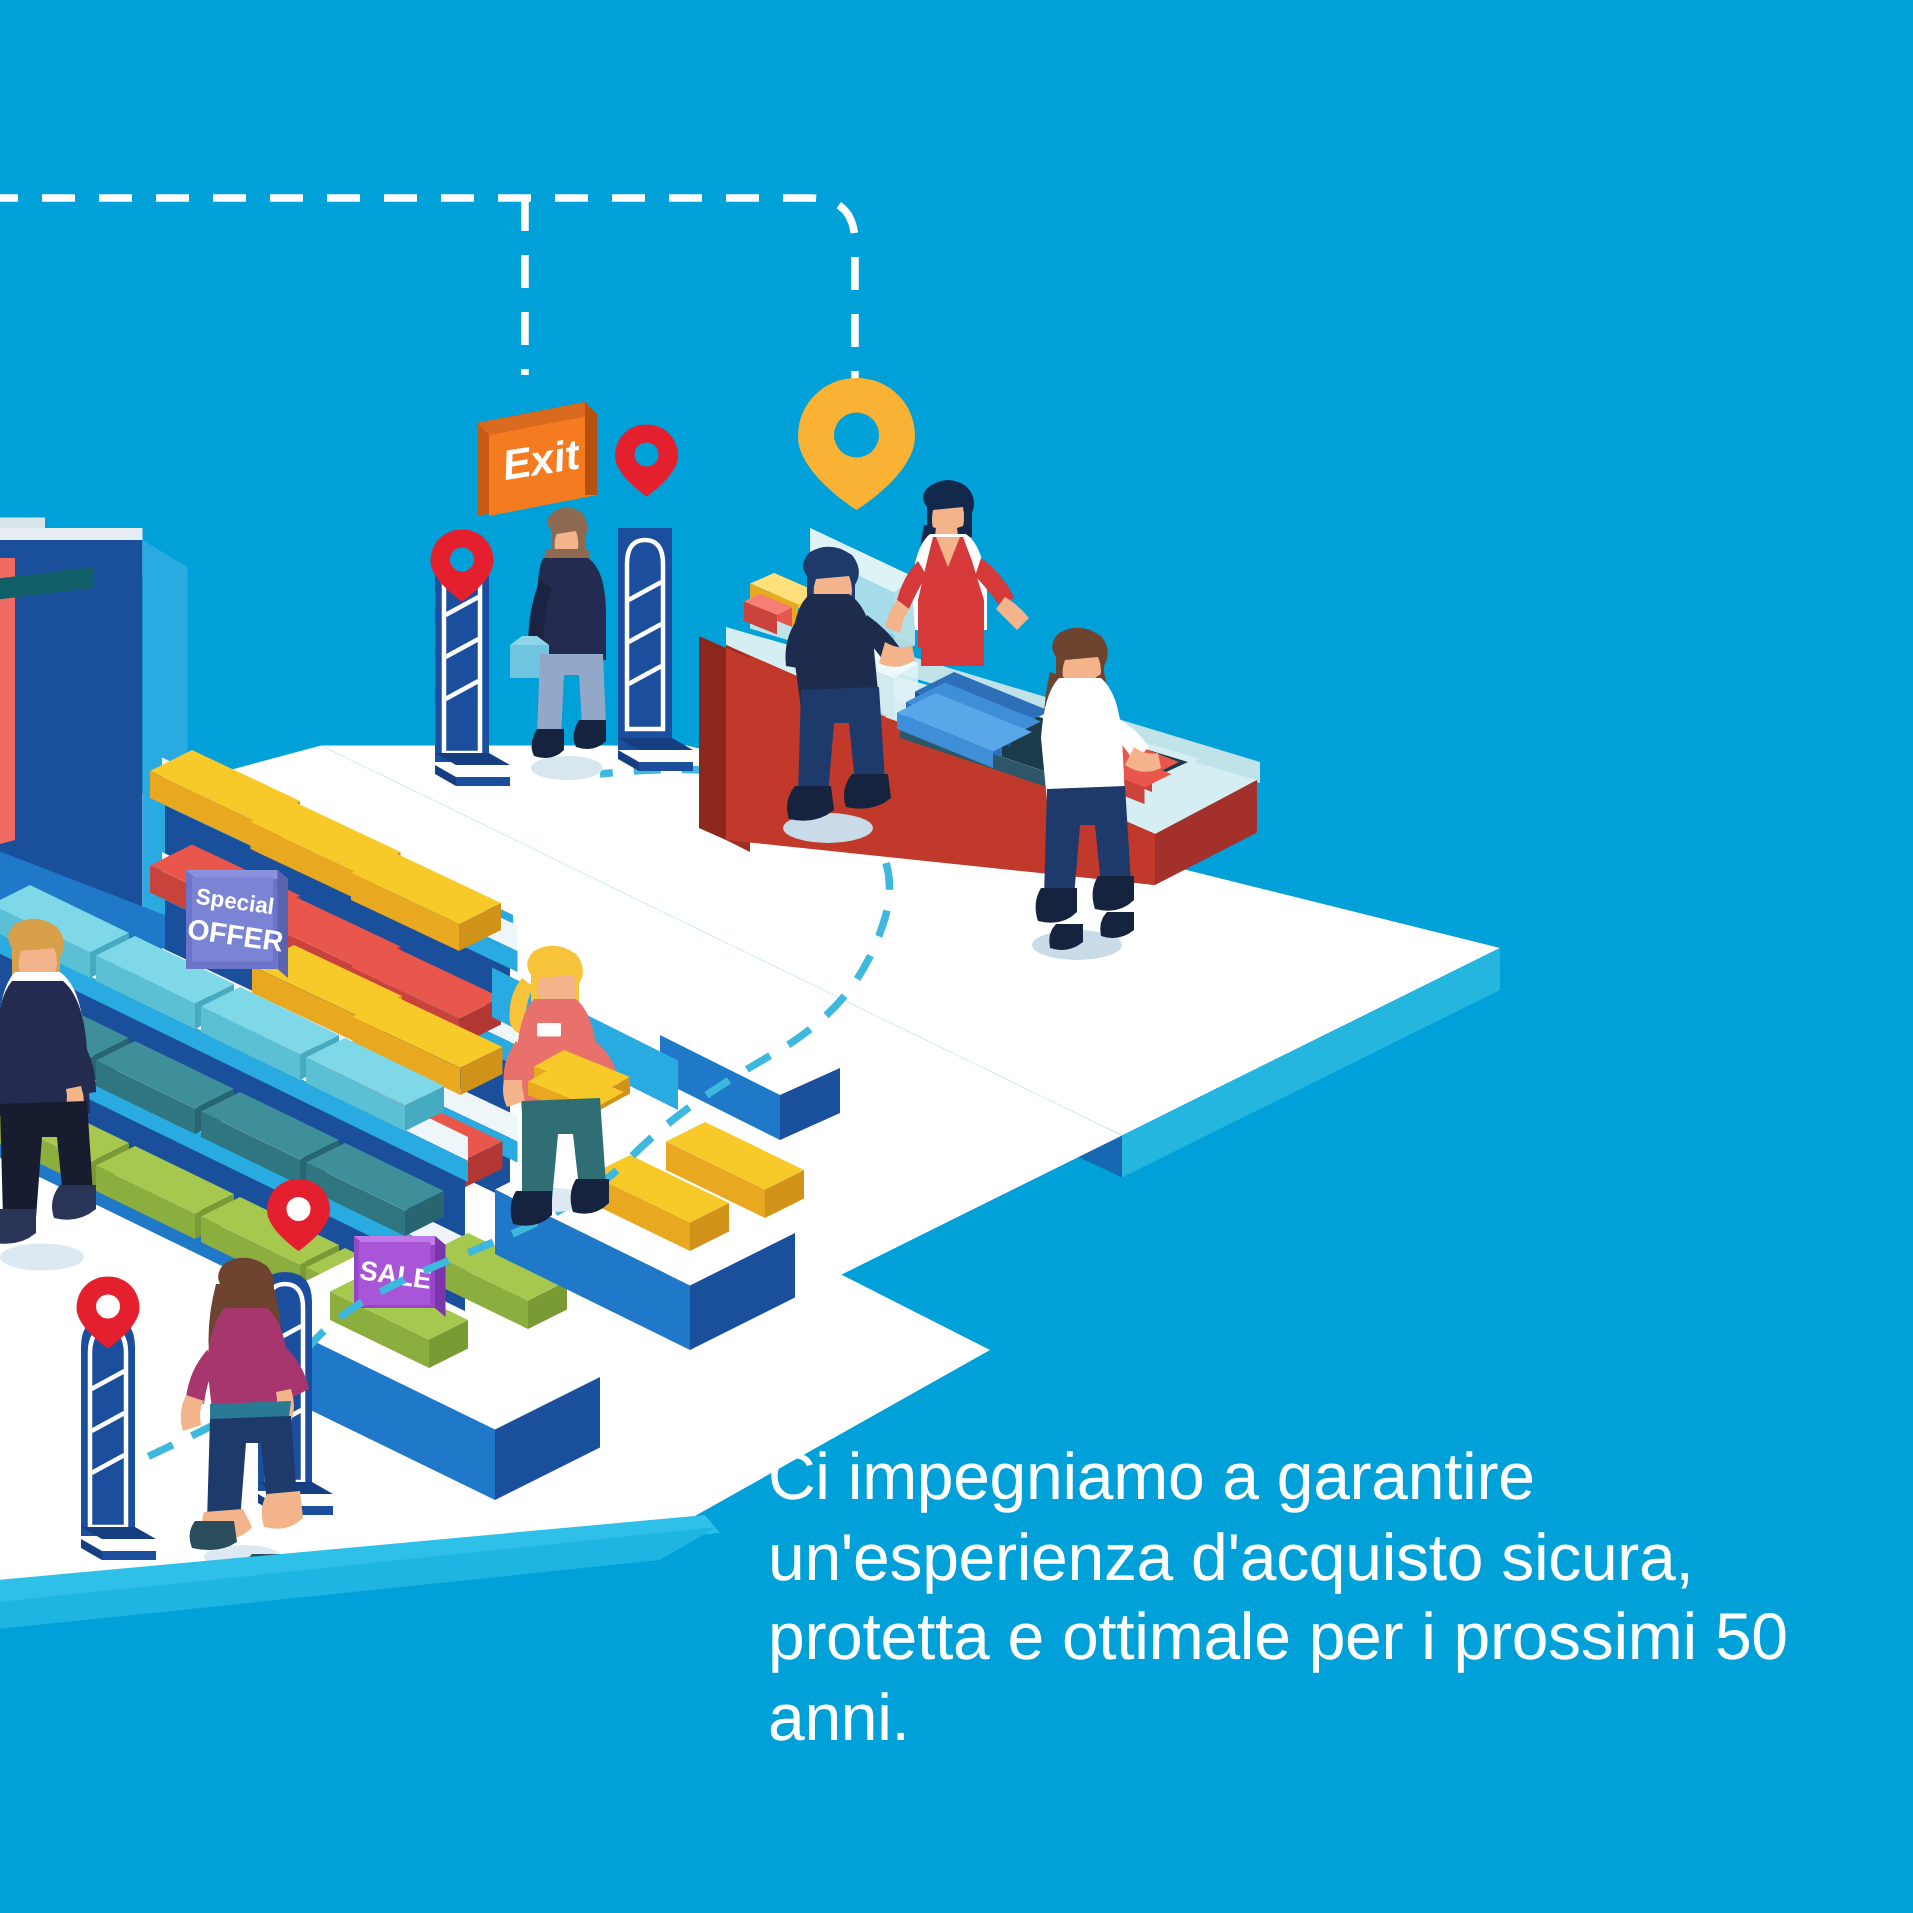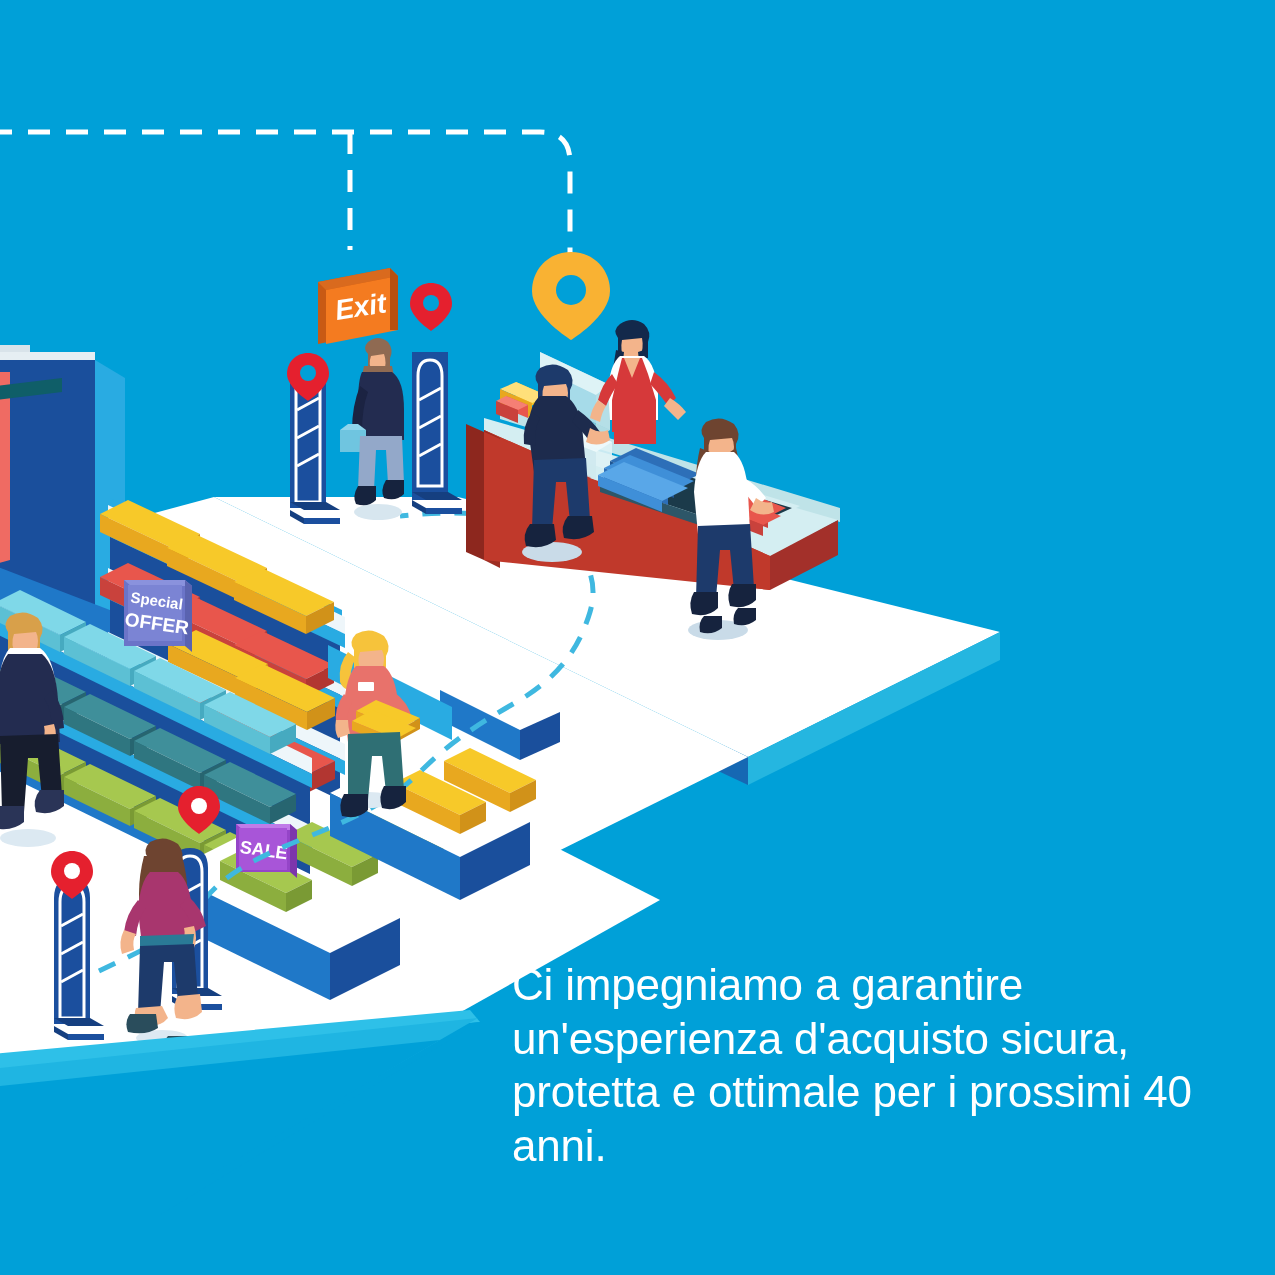--- a/index.html
+++ b/index.html
@@ -499,15 +499,15 @@
     <g>
       <polygon points="-20,1055 470,1010 480,1022 -20,1075" fill="#2ec0e8"></polygon>
       <polygon points="-20,1075 480,1022 250,1160 -20,1160" fill="#00a0d8"></polygon>
       <polygon points="-20,1160 250,1160 160,1215 -20,1215" fill="#00a0d8"></polygon>
       <polygon points="-20,1070 478,1018 215,1170 -20,1170" fill="#1fb5e2"></polygon>
       <polygon points="-20,1088 440,1040 210,1175 -20,1175" fill="#00a0d8"></polygon>
     </g>
 
   </svg>
 
-  <div class="caption">Ci impegniamo a garantire un'esperienza d'acquisto sicura, protetta e ottimale per i prossimi 40 anni.</div>
+  <div class="caption">Ci impegniamo a garantire un'esperienza d'acquisto sicura, protetta e ottimale per i prossimi 50 anni.</div>
 
 </div>
 
 </body></html>

